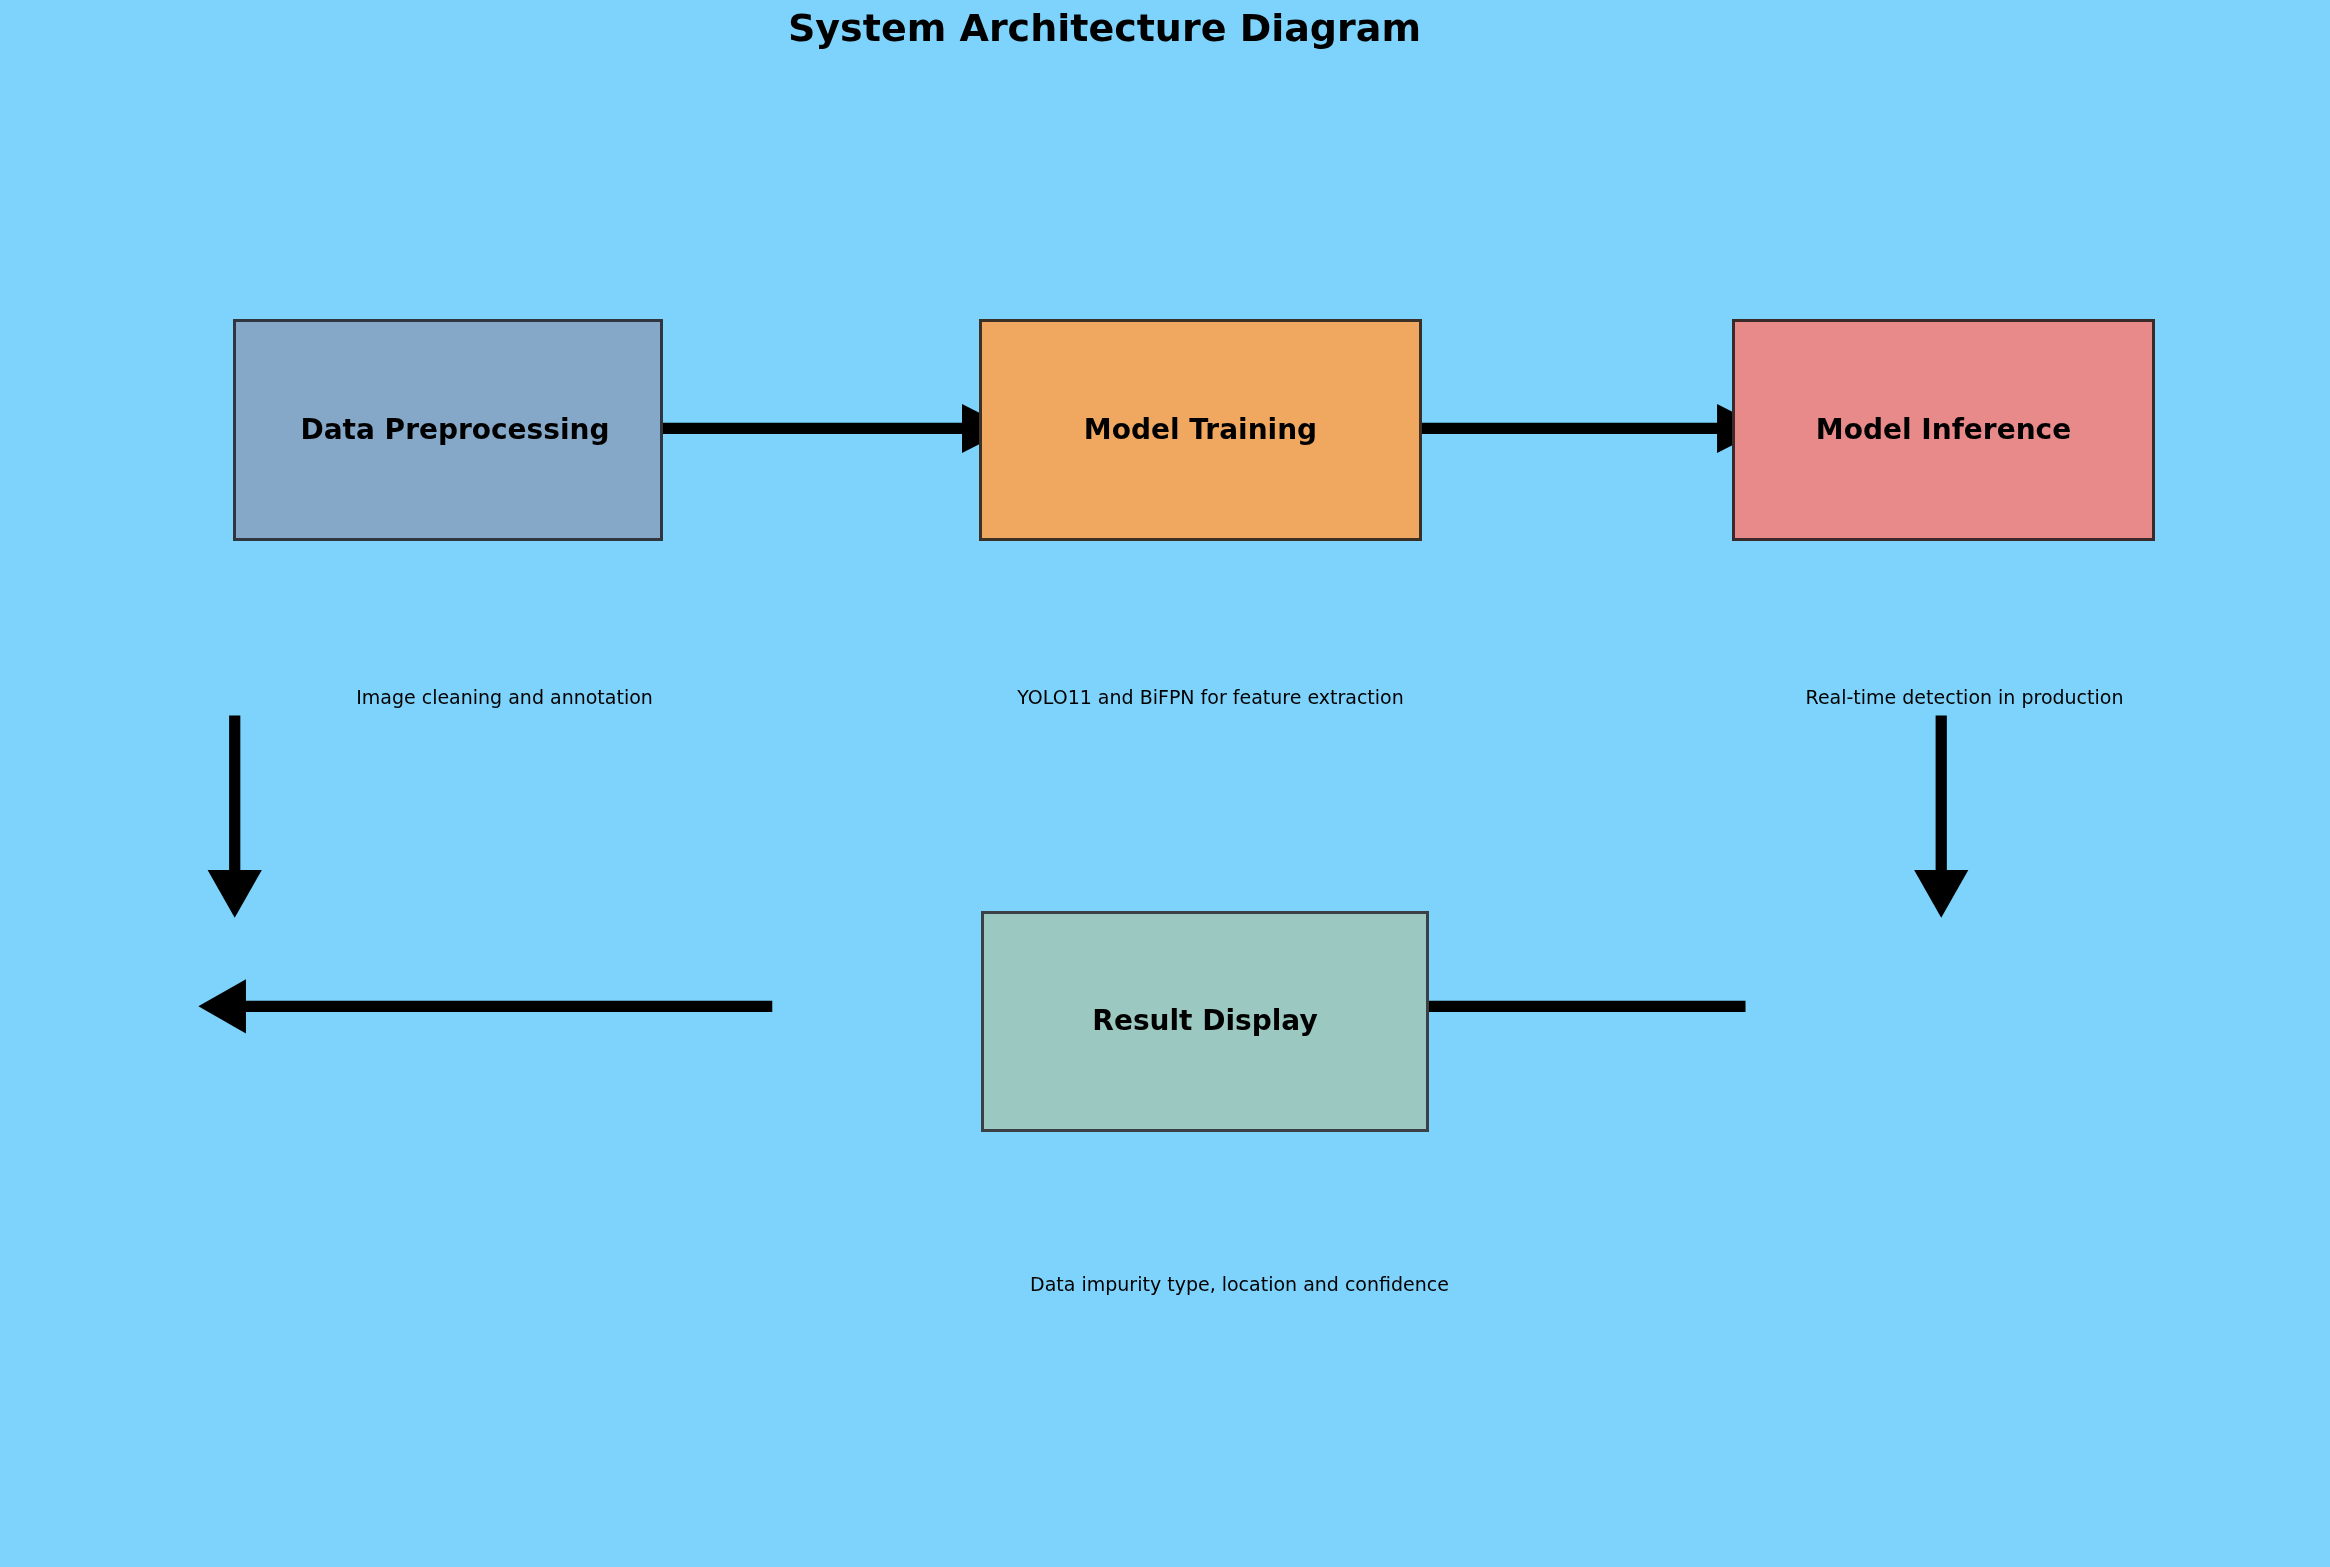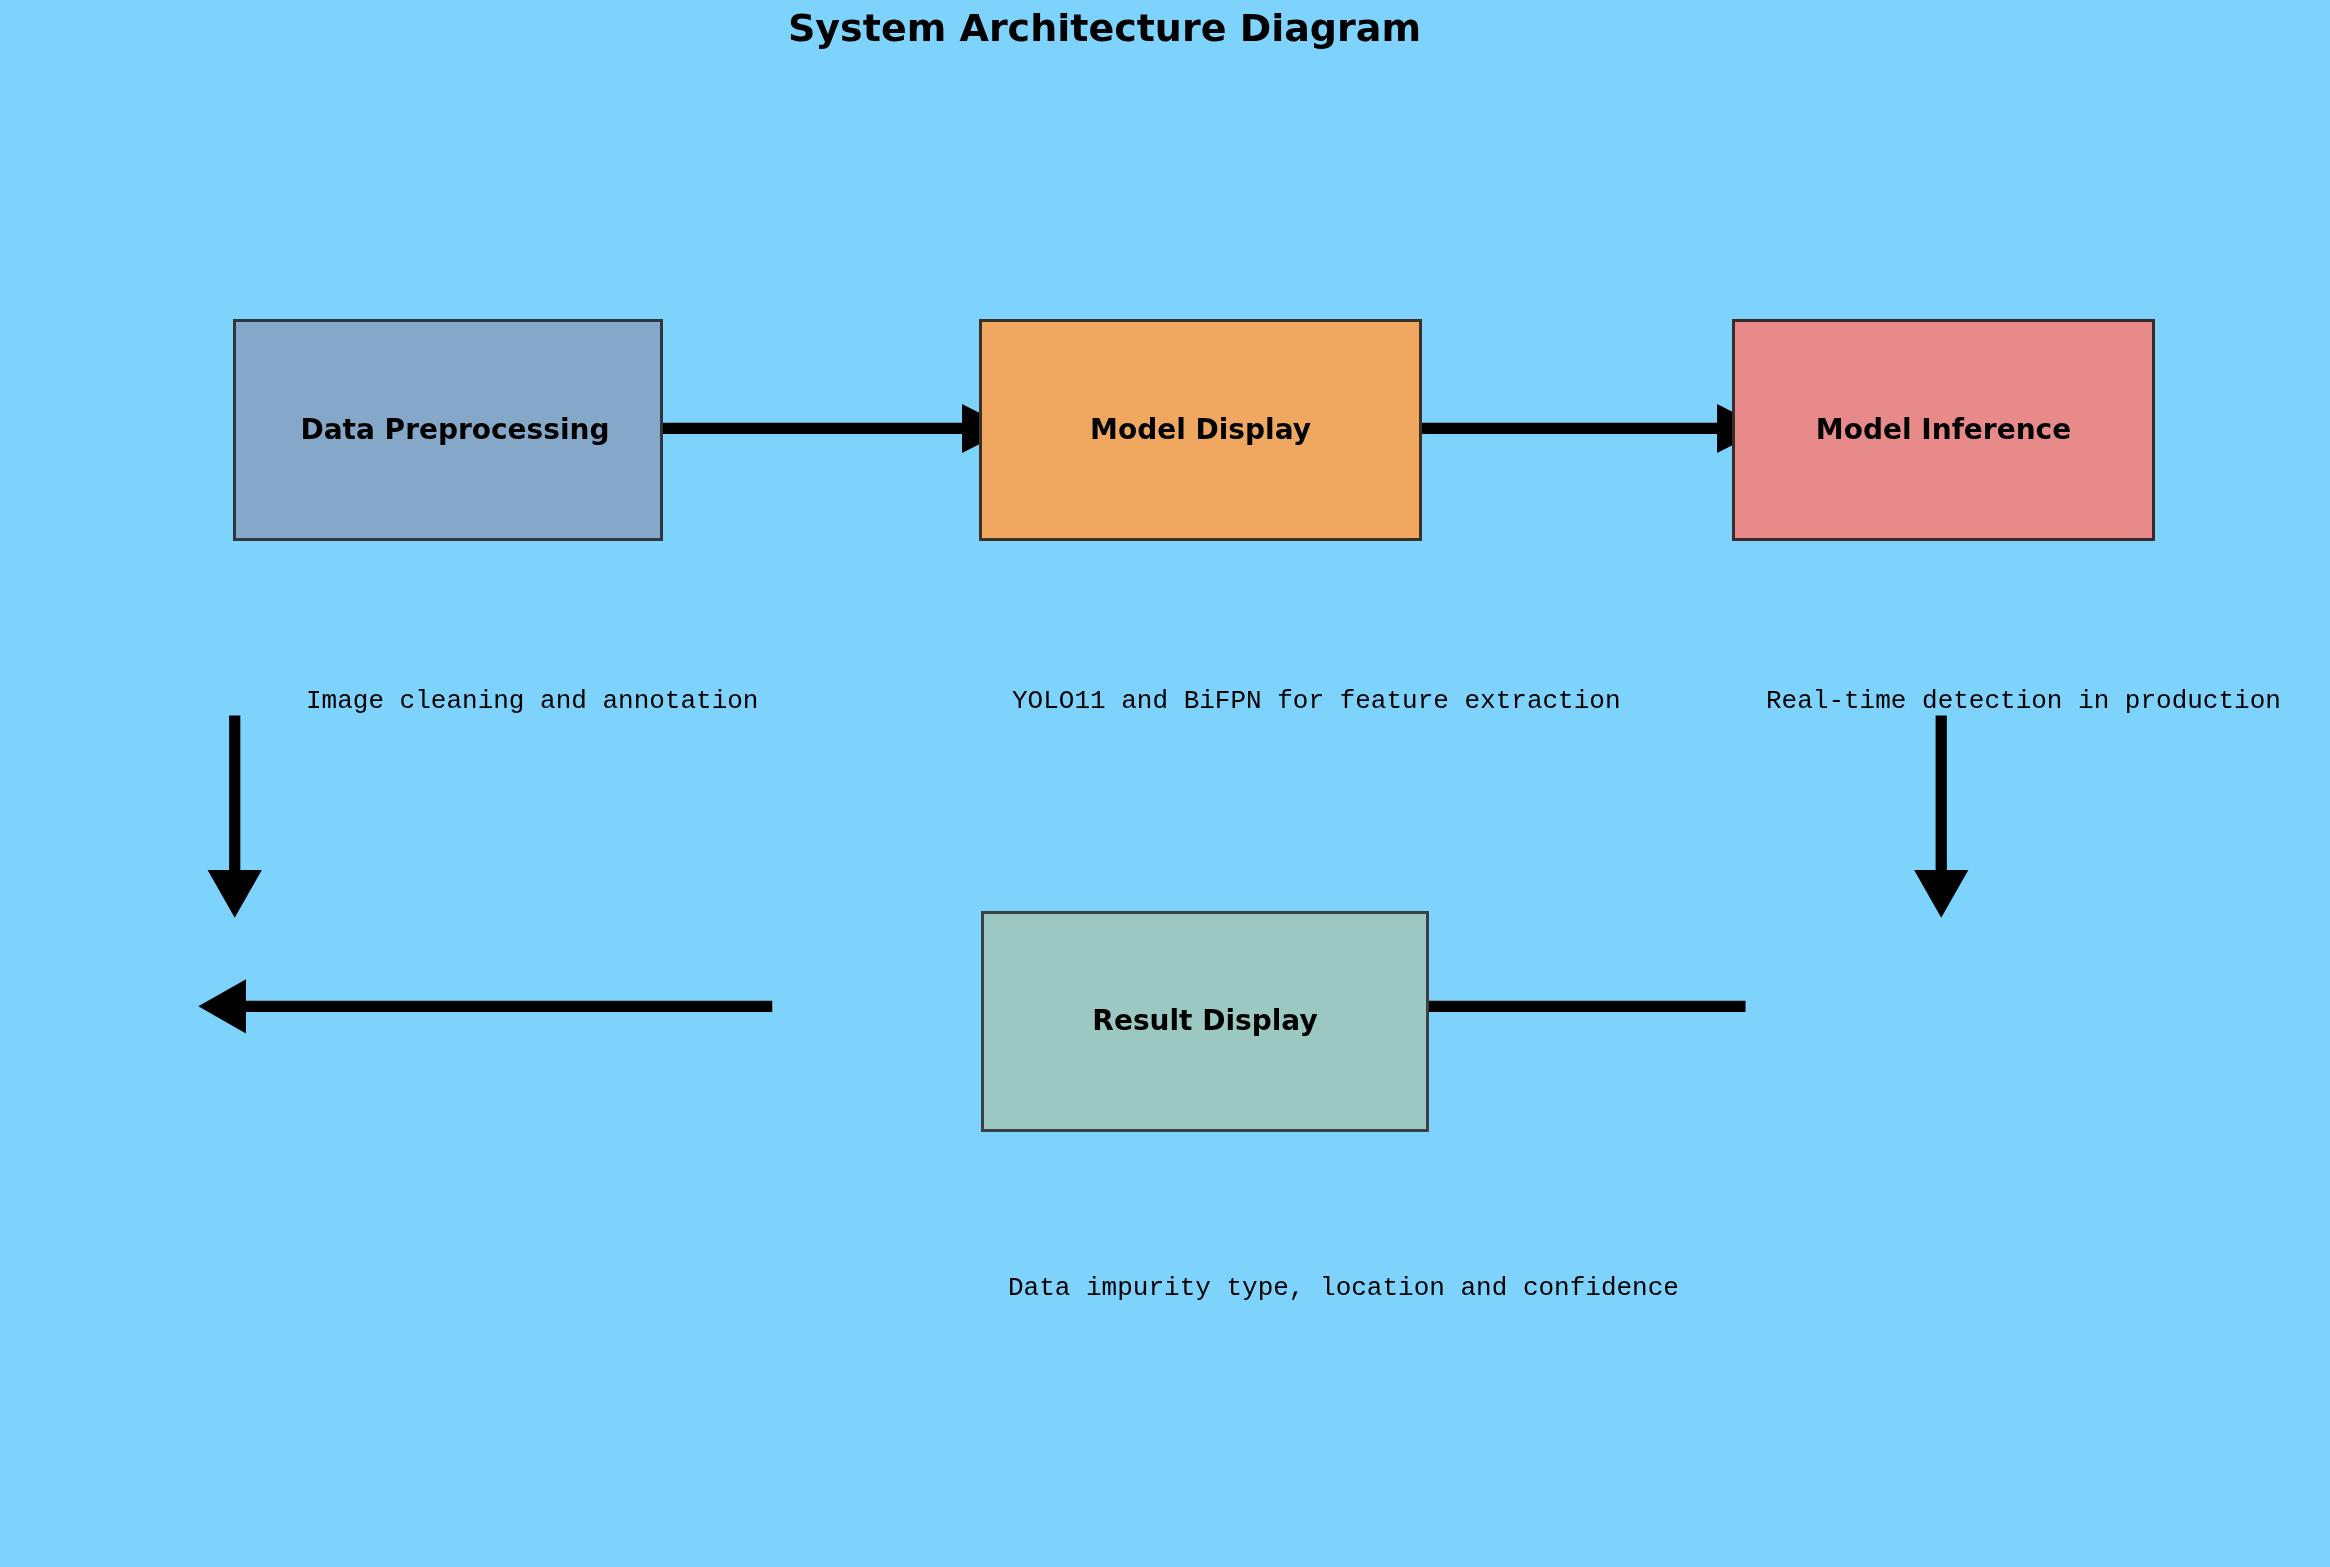--- a/index.html
+++ b/index.html
@@ -69,26 +69,25 @@
   }
   #node-result-display {
     left: 981px; top: 911px; width: 448px;  height: 221px;
     background: #9CC8C2;
     border-color: #3A4043;
   }
 
   
   .edge-label {
     position: absolute;
-    font-size: 26px;
+    font-size: 19px;
     color: #000000;
     text-align: center;
     white-space: nowrap;
     user-select: none;
-    font-family: Liberation Mono, monospace;
   }
   #edge-label-preprocess { left: 306px;  top: 686px; width: 397px; }
   #edge-label-training   { left: 1012px; top: 686px; width: 397px; }
   #edge-label-inference  { left: 1766px; top: 686px; width: 397px; }
   #edge-label-display    { left: 1008px; top: 1273px; width: 463px; }
 
   
   #arrow-layer {
     position: absolute;
     left: 0; top: 0;
@@ -135,21 +134,21 @@
       <line x1="2640" y1="1522" x2="2145" y2="1522" stroke="#000000" stroke-width="17"></line>
       <polygon points="2088,1522 2160,1481 2160,1563" fill="#000000"></polygon>
     </g>
   </svg>
 
   <div class="node" id="node-data-preprocessing">
     <span class="node-label">Data Preprocessing</span>
   </div>
 
   <div class="node" id="node-model-training">
-    <span class="node-label">Model Display</span>
+    <span class="node-label">Model Training</span>
   </div>
 
   <div class="node" id="node-model-inference">
     <span class="node-label">Model Inference</span>
   </div>
 
   <div class="node" id="node-result-display">
     <span class="node-label">Result Display</span>
   </div>
 

